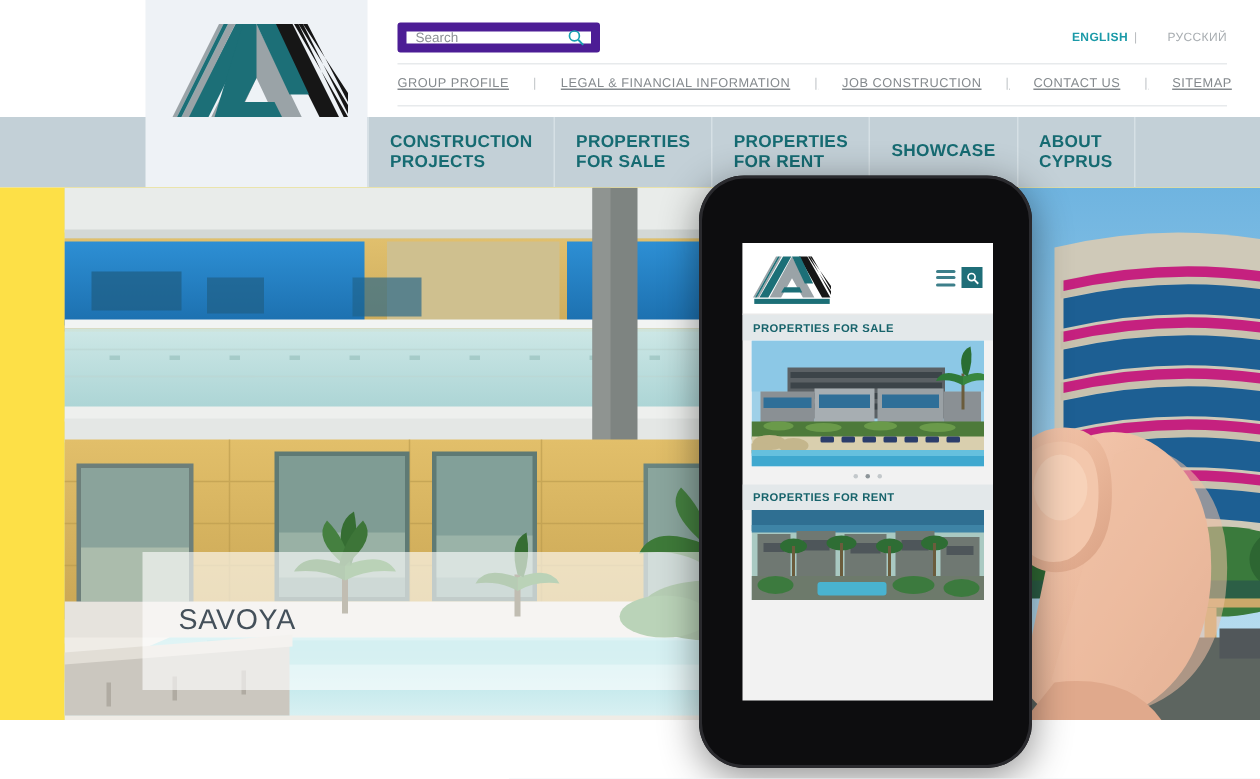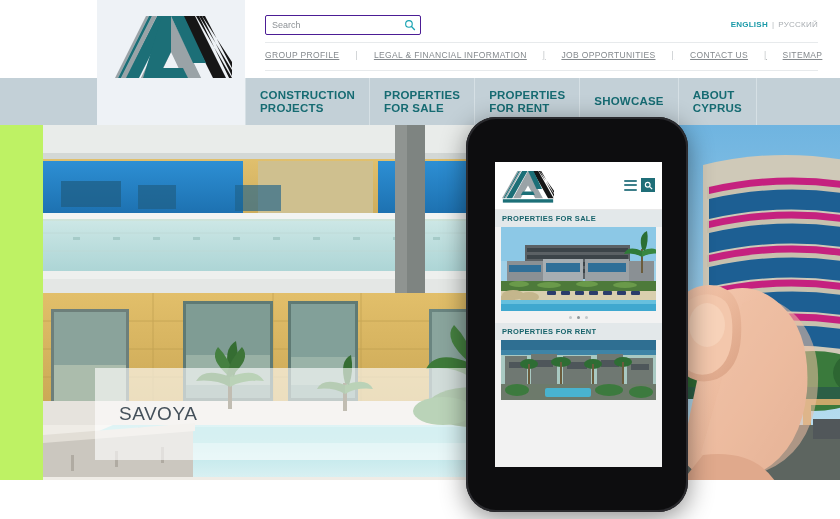--- a/index.html
+++ b/index.html
@@ -17,37 +17,37 @@
   .logo-panel {
     position: absolute; left: 97px; top: 0; width: 148px; height: 125px;
     background: #eef2f6;
     display: flex; flex-direction: column; align-items: center; justify-content: center;
   }
   .logo-mark { width: 122px; height: 86px; display:block; }
   .logo-wordmark { width: 122px; margin-top: 1px; }
 
   
   .search-box {
-    position: absolute; left: 265px; top: 15px; width: 156px; height: 20px;
-    background:#fff; border:1px solid #4c1d95; border-radius:2px;
+    position: absolute; left: 265px; top: 15px; width: 135px; height: 20px;
+    background:#fff; border:6px solid #4c1d95; border-radius:2px;
     display:flex; align-items:center; padding: 0 4px 0 6px;
   }
   .search-input {
     border:none; outline:none; flex:1; width: 100%;
     font-family:"Liberation Sans", sans-serif; font-size:9px; color:#6a6f73;
     background:transparent; line-height: 18px;
   }
   .search-input::placeholder { color:#8d9296; }
   .search-icon { width:12px; height:12px; flex:0 0 12px; }
 
   .lang {
     position: absolute; right: 22px; top: 20px;
     font-size: 8px; letter-spacing: .25px;
   }
-  .lang a { text-decoration:none; }
+  .lang a { text-decoration:none;margin-left:16px; }
   .lang-en { color:#1b9aa8; font-weight:600; }
   .lang-sep { color:#b6babd; margin: 0 4px; }
   .lang-ru { color:#a8adb1; }
 
   .util-nav {
     position:absolute; left:265px; top:50px; display:flex; align-items:center;
     font-size:8.5px; letter-spacing:.35px; color:#84898d;text-decoration:underline;
   }
   .util-nav a { color:#84898d; text-decoration:none; white-space:nowrap; }
   .util-sep { color:#c2c6c9; margin:0 16px; }
@@ -73,21 +73,21 @@
     display:flex; align-items:center;
     padding: 0 14px;
     border-left: 1px solid #d6e0e5;
     color:#166b72; font-weight:bold; font-size:11.5px; line-height:13px;
     letter-spacing:.2px; white-space:pre-line; text-decoration:none;
   }
   .nav-item:first-of-type { border-left:1px solid #d6e0e5; }
   .nav-tail { flex:1; border-left:1px solid #d6e0e5; }
 
   
-  .hero { position:absolute; left:0; top:125px; width:840px; height:355px; overflow:hidden; background:#bef264;padding-left:43px; }
+  .hero { position:absolute; left:0; top:125px; width:840px; height:355px; overflow:hidden; background:#fde047;padding-left:43px; }
   .hero svg { display:block; }
 
   .hero-caption {
     position:absolute; left:95px; top:243px; width: 560px; height: 92px;
     background: rgba(255,255,255,0.62);
     display:flex; flex-direction:column; justify-content:center;
     padding-left: 24px;
     pointer-events:none;
   }
   .hero-sub { font-size:19px; color:#44505a; letter-spacing:.5px; line-height:24px; }
@@ -189,21 +189,21 @@
       <a class="lang-en" href="#">ENGLISH</a><span class="lang-sep">|</span><a class="lang-ru" href="#">РУССКИЙ</a>
     </div>
 
     <div class="hdr-rule-top"></div>
 
     <nav class="util-nav">
       <a href="#">GROUP PROFILE</a>
       <span class="util-sep">|</span>
       <a href="#">LEGAL &amp; FINANCIAL INFORMATION</a>
       <span class="util-sep">|</span>
-      <a href="#">JOB OPPORTUNITIES</a>
+      <a href="#">JOB CONSTRUCTION</a>
       <span class="util-sep">|</span>
       <a href="#">CONTACT US</a>
       <span class="util-sep">|</span>
       <a href="#">SITEMAP</a>
     </nav>
 
     <div class="util-rule"></div>
   </div>
 
   <nav class="mainnav">

